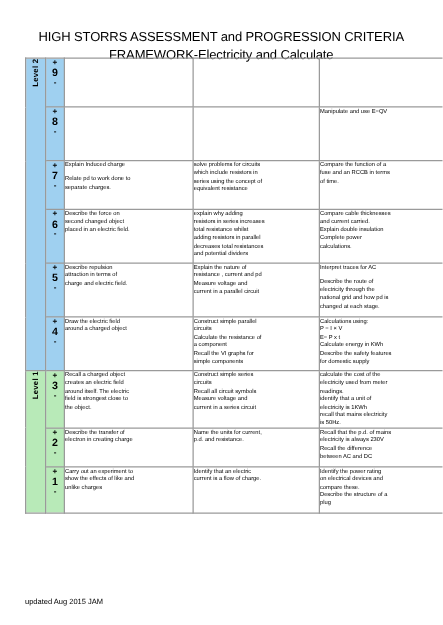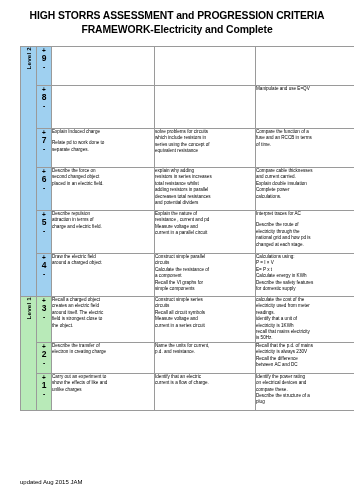--- a/index.html
+++ b/index.html
@@ -12,25 +12,25 @@
     height: 500px;
     font-family: "Liberation Sans", sans-serif;
     color: #000000;
     overflow: hidden;
     position: relative;
   }
 
   
   .doc-title {
     text-align: center;
-    font-weight: bold;
+    font-weight: normal;
     font-size: 10.4px;
     line-height: 14px;
     letter-spacing: -0.1px;
-    padding-top: 9px;
+    padding-top: 24px;
   }
   .doc-title .line2 { display: block; }
 
   
   .criteria-table {
     position: absolute;
     left: 20px;
     top: 46px;
     width: 332px;
     border-collapse: collapse;
@@ -103,21 +103,21 @@
     top: 478px;
     font-size: 6px;
     line-height: 8px;
   }
 </style>
 </head>
 <body>
 
 <div class="doc-title">
   <span>HIGH STORRS ASSESSMENT and PROGRESSION CRITERIA</span>
-  <span class="line2">FRAMEWORK-Electricity and Complete</span>
+  <span class="line2">FRAMEWORK-Electricity and Calculate</span>
 </div>
 
 <table class="criteria-table">
   <tbody>
 
     <tr>
       <td class="lvl-band lvl2" rowspan="6">
         <span class="rot">Level 2</span>
       </td>
       <td class="step-cell lvl2">

